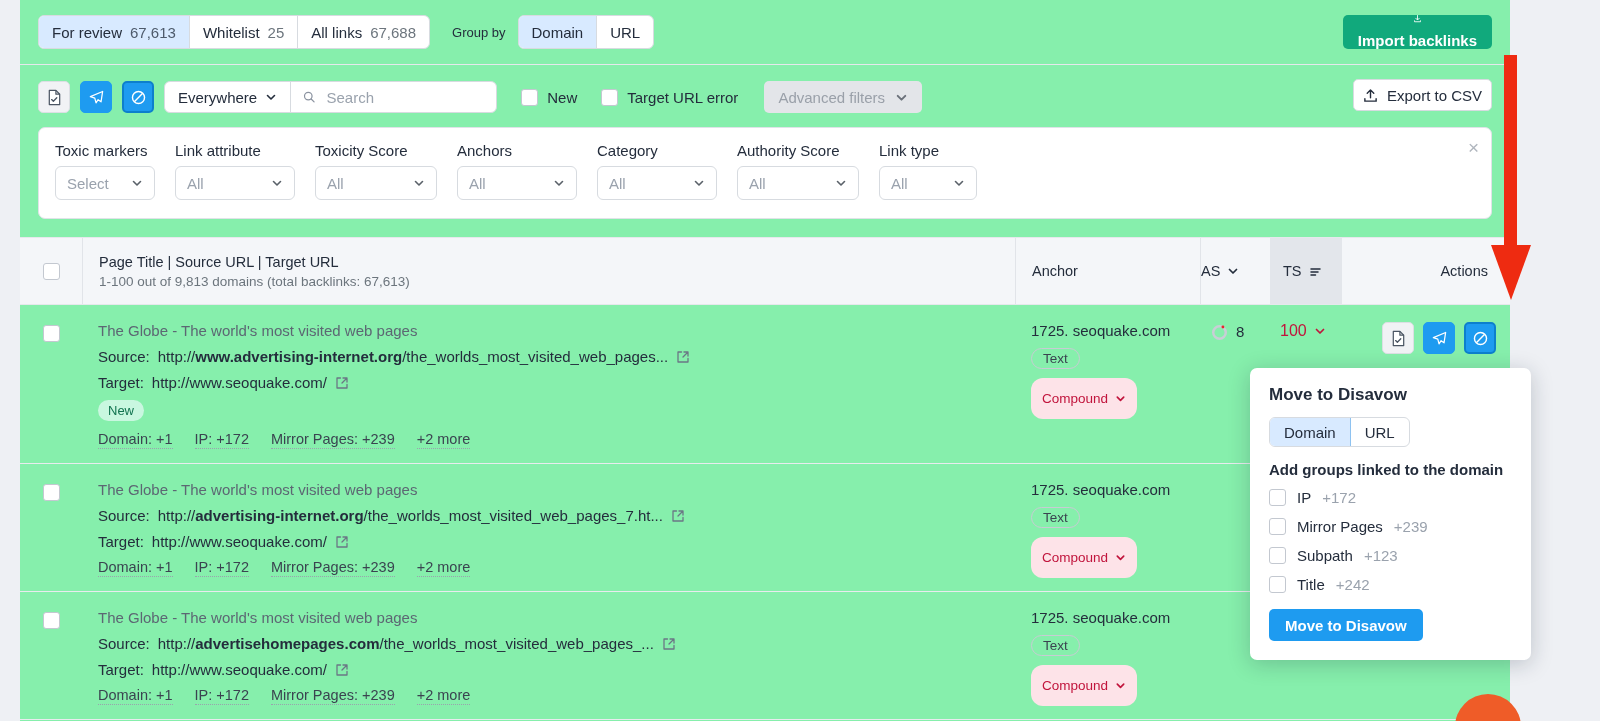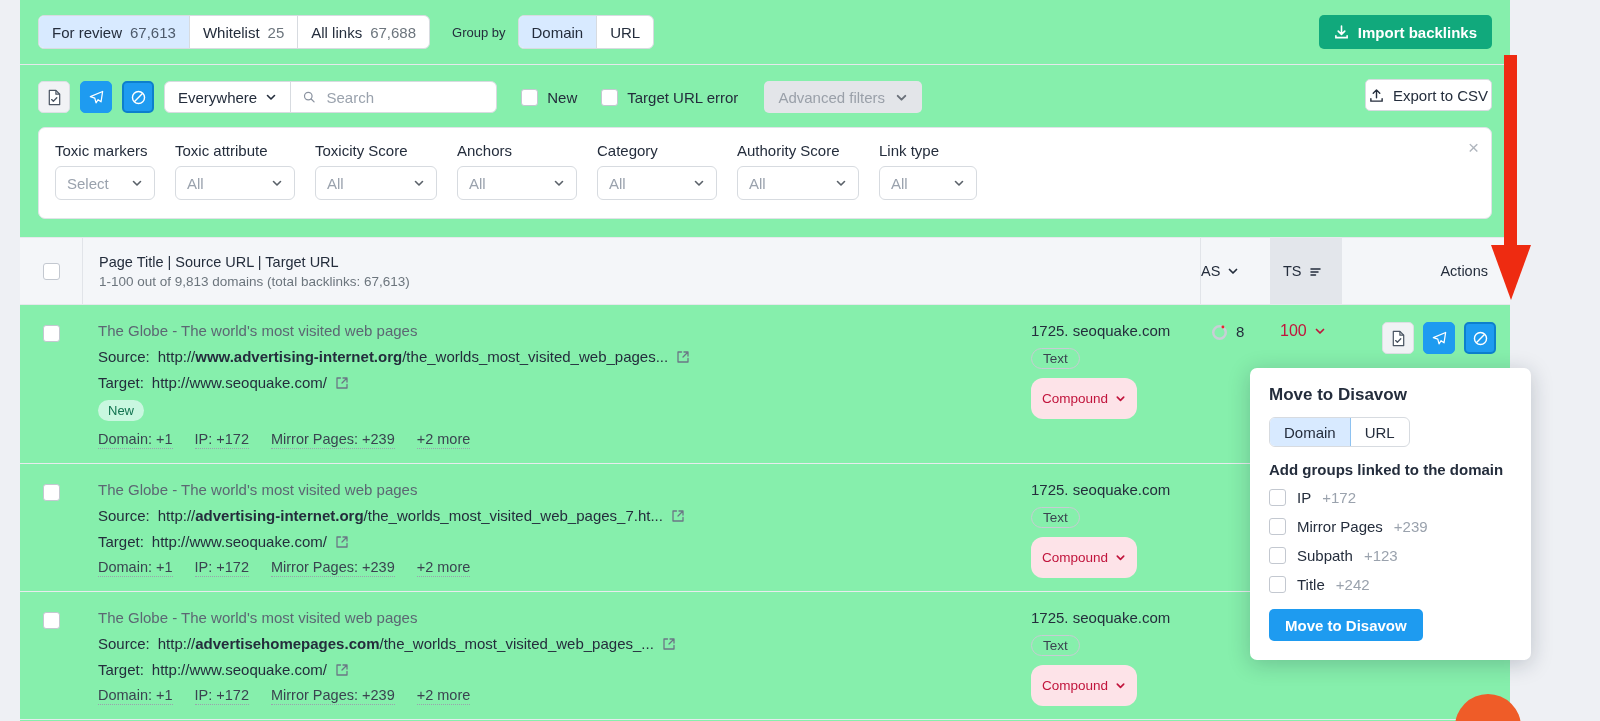--- a/index.html
+++ b/index.html
@@ -27,41 +27,42 @@
   .groupby-label { margin-left:22px; margin-right:12px; font-size:13px; color:#242d3c; }
   .grpbar { display:flex; border:1px solid #d7dbe0; border-radius:6px; overflow:hidden; height:34px; background:#fff; }
   .grpbar .seg { border-right:1px solid #d7dbe0; }
   .grpbar .seg:last-child { border-right:none; }
   .import-btn {
     position:absolute; right:18px; top:15px; height:34px;
     background:#11a97c; color:#fff; border:none; border-radius:5px;
     display:flex; align-items:center; gap:9px; padding:0 15px;
     font-size:15px; font-weight:bold; cursor:pointer;
     font-family:"Liberation Sans", sans-serif;
+    flex-direction:column;
   }
 
   
   .filters-wrap { border-top:1px solid #e6e8ec; padding:14px 18px 0 18px; position:relative; }
   .filter-row1 { display:flex; align-items:center; gap:10px; height:36px; position:relative; }
   .iconbtn { width:32px; height:32px; border-radius:5px; display:flex; align-items:center; justify-content:center; cursor:pointer; }
   .iconbtn.grey { background:#f1f2f5; border:1px solid #dcdfe4; }
   .iconbtn.blue { background:#1e9bf0; border:1px solid #1e9bf0; }
   .iconbtn.blue-outline { background:#1e9bf0; border:2px solid #0d7fcc; }
   .searchbox { display:flex; align-items:center; height:32px; border:1px solid #d7dbe0; border-radius:6px; background:#fff; overflow:hidden; }
   .searchbox .everywhere { display:flex; align-items:center; gap:8px; padding:0 13px; height:100%; border-right:1px solid #d7dbe0; cursor:pointer; white-space:nowrap; }
   .searchbox .sfield { display:flex; align-items:center; gap:9px; padding:0 12px; width:205px; }
   .searchbox input { border:none; outline:none; font-size:15px; font-family:"Liberation Sans",sans-serif; color:#242d3c; width:100%; background:transparent; }
   .searchbox input::placeholder { color:#9aa2ad; }
   .cbwrap { display:flex; align-items:center; gap:9px; cursor:pointer; margin-left:14px; font-size:15px; }
   .cb { width:17px; height:17px; border:1px solid #c3c8d0; border-radius:3px; background:#fff; }
   .advbtn { margin-left:16px; height:32px; background:#e3e5e9; border:none; border-radius:5px;
             display:flex; align-items:center; gap:10px; padding:0 14px; color:#9aa0a9; font-size:15px; cursor:pointer;
             font-family:"Liberation Sans",sans-serif; }
   .export-btn { position:absolute; right:0; top:0; height:32px; background:#fff; border:1px solid #d7dbe0; border-radius:5px;
-            display:flex; align-items:center; gap:9px; padding:0 3px; font-size:15px; cursor:pointer; white-space:nowrap;
+            display:flex; align-items:center; gap:9px; padding:0 9px; font-size:15px; cursor:pointer; white-space:nowrap;
             font-family:"Liberation Sans",sans-serif; color:#242d3c; }
 
   .adv-panel { margin-top:12px; border:1px solid #e0e3e8; border-radius:7px; padding:14px 16px 18px 16px; position:relative; background:#fff; }
   .adv-close { position:absolute; right:12px; top:10px; color:#b0b6be; font-size:19px; cursor:pointer; line-height:1; }
   .adv-fields { display:flex; gap:20px; }
   .fld-label { font-size:15px; color:#242d3c; margin-bottom:7px; white-space:nowrap; }
   .fld-select { height:34px; border:1px solid #d7dbe0; border-radius:6px; background:#fff;
                 display:flex; align-items:center; justify-content:space-between; padding:0 11px; cursor:pointer; color:#9aa2ad; font-size:15px; }
 
   
@@ -220,21 +221,21 @@
           <div class="fld-label">Toxic markers</div>
           <div class="fld-select" style="width:100px">
             <span>Select</span>
             <svg width="12" height="12" viewBox="0 0 12 12">
                 <path d="M2.5 4.5L6 8l3.5-3.5" fill="none" stroke="#5a6169" stroke-width="1.6" stroke-linecap="round" stroke-linejoin="round"></path>
               </svg>
           </div>
         </div>
 
         <div>
-          <div class="fld-label">Toxic attribute</div>
+          <div class="fld-label">Link attribute</div>
           <div class="fld-select" style="width:120px">
             <span>All</span>
             <svg width="12" height="12" viewBox="0 0 12 12">
                 <path d="M2.5 4.5L6 8l3.5-3.5" fill="none" stroke="#5a6169" stroke-width="1.6" stroke-linecap="round" stroke-linejoin="round"></path>
               </svg>
           </div>
         </div>
 
         <div>
           <div class="fld-label">Toxicity Score</div>
@@ -291,20 +292,21 @@
   </div>
 
   <div class="thead" style="margin-top:18px;">
     <div class="th-check">
       <span class="cb"></span>
     </div>
     <div class="th-main">
       <div class="th-title">Page Title | Source URL | Target URL</div>
       <div class="th-sub">1-100 out of 9,813 domains (total backlinks: 67,613)</div>
     </div>
+    <div class="th-anchor">Anchor</div>
     <div class="th-as">
       <span>AS</span>
       <svg width="12" height="12" viewBox="0 0 12 12">
           <path d="M2.5 4.5L6 8l3.5-3.5" fill="none" stroke="#242d3c" stroke-width="1.7" stroke-linecap="round" stroke-linejoin="round"></path>
         </svg>
     </div>
     <div class="th-ts">
       <span>TS</span>
       <svg width="13" height="13" viewBox="0 0 13 13">
         <line x1="2" y1="4" x2="11" y2="4" stroke="#242d3c" stroke-width="1.5" stroke-linecap="round"></line>

